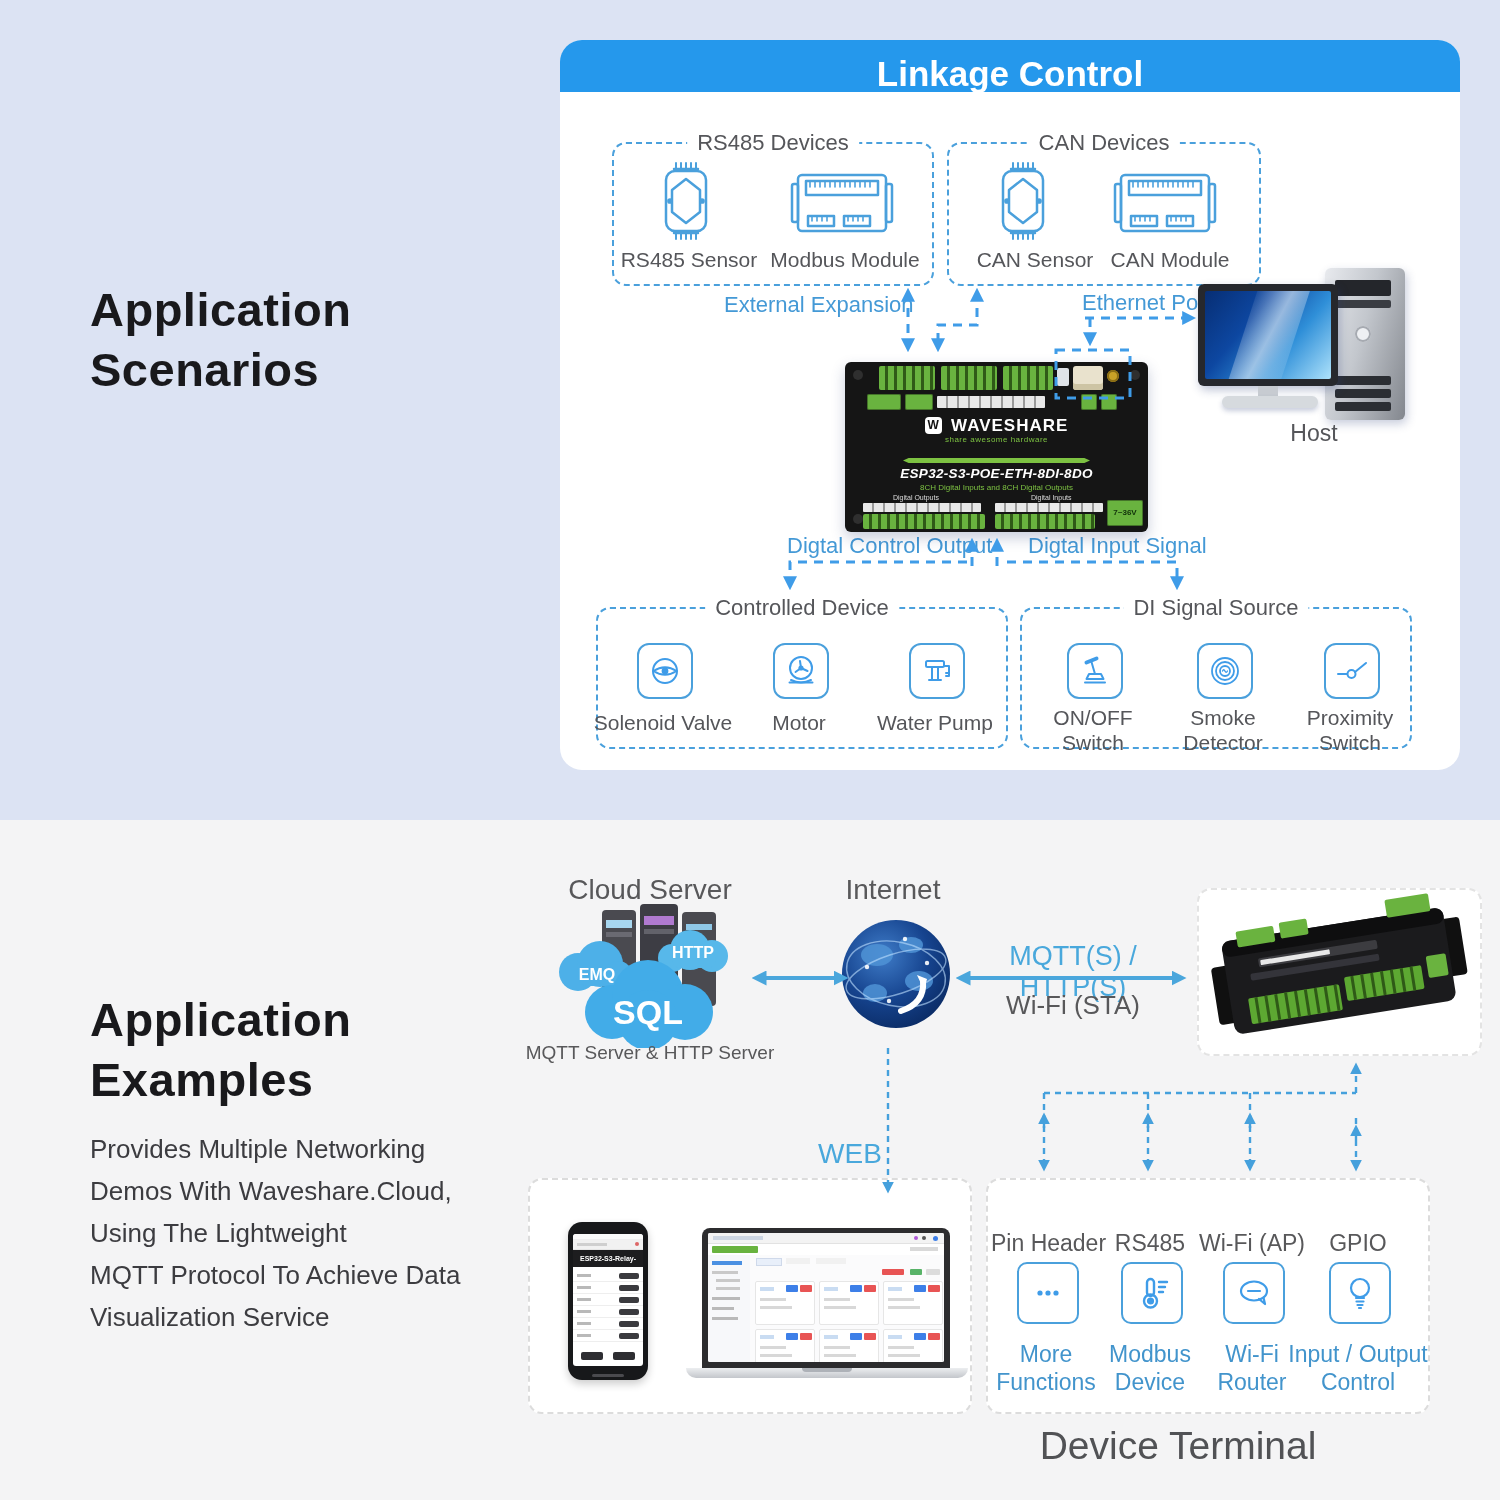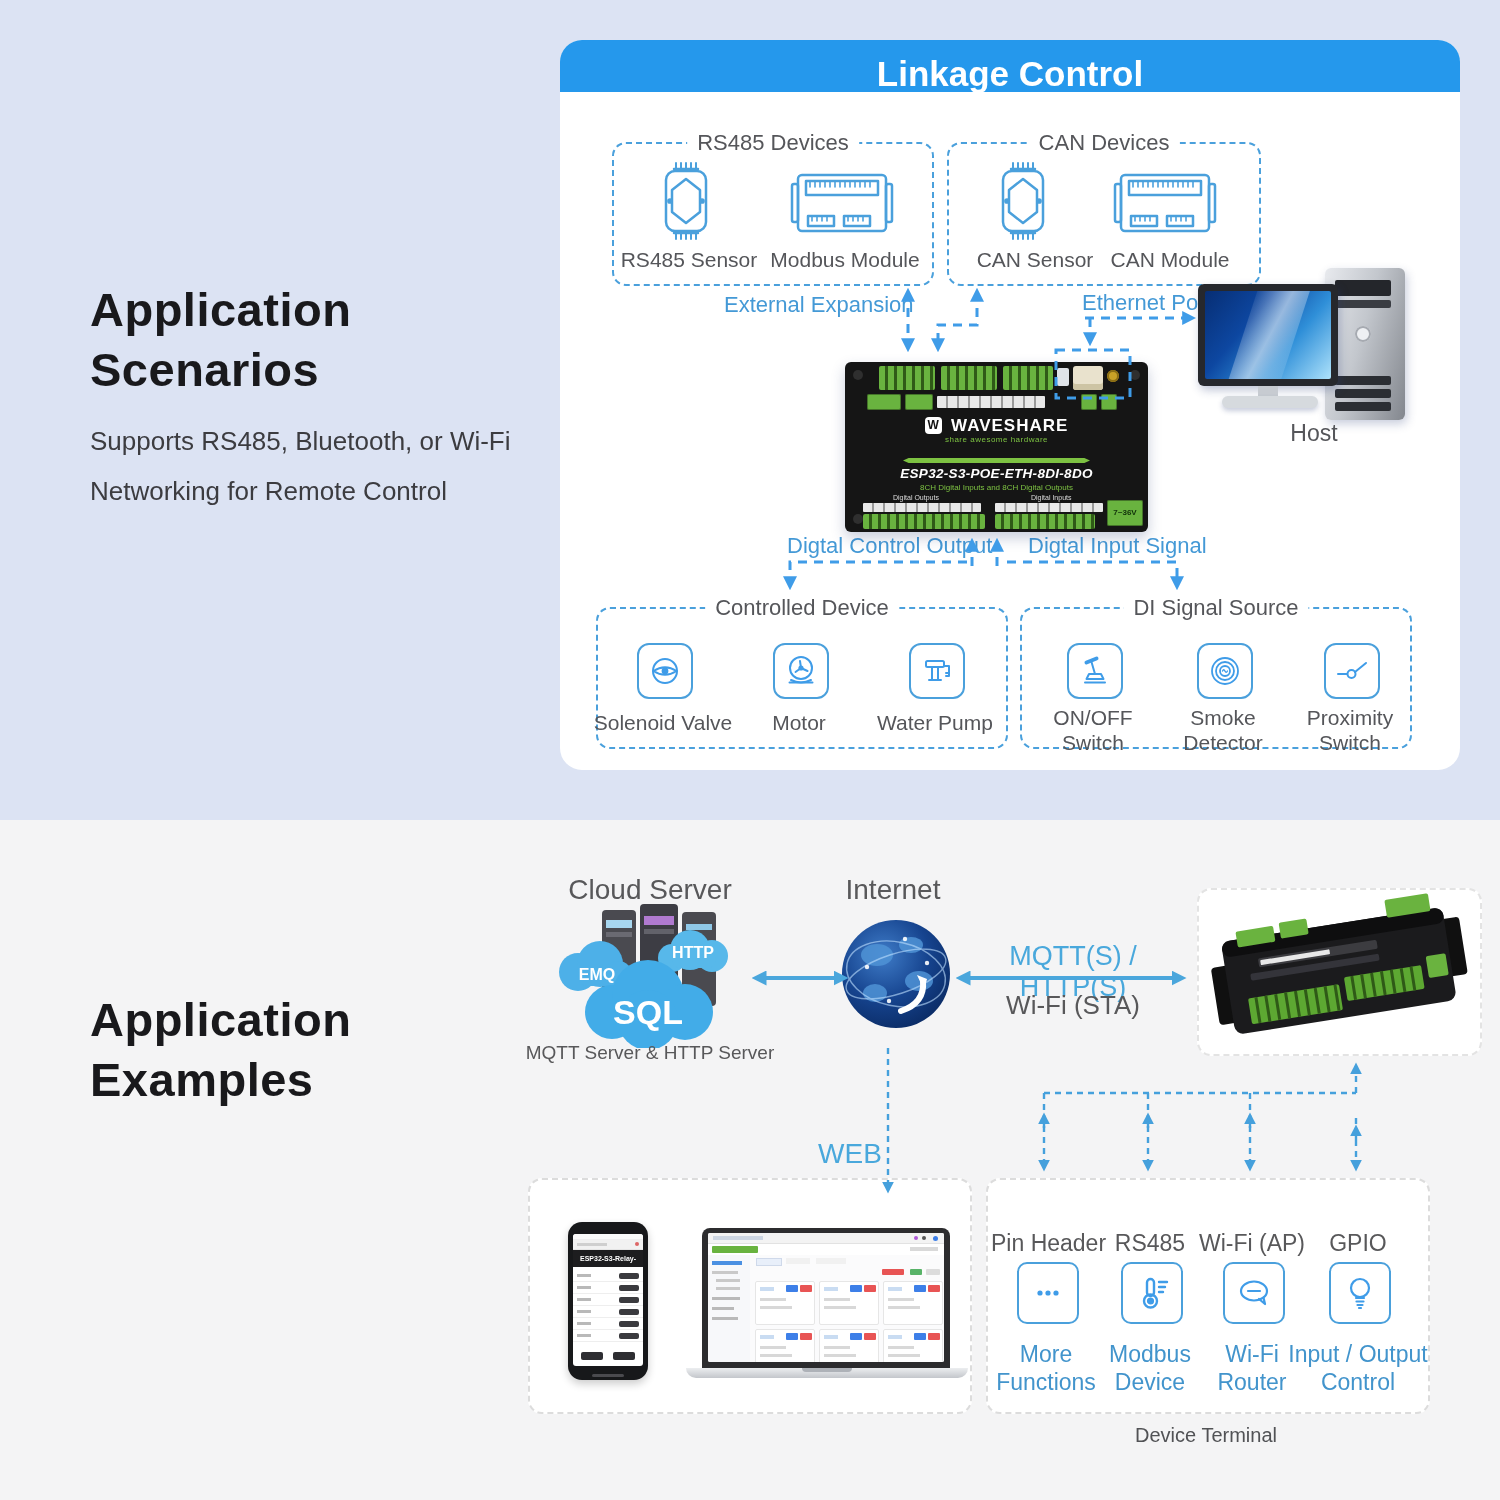--- a/index.html
+++ b/index.html
@@ -86,22 +86,20 @@
 </style>
 </head>
 <body>
 
 <div class="canvas">
 
   <div class="abs top-section"></div>
 
   <div class="abs big-heading pre" style="left:90px;top:280px;width:430px;">Application
 Scenarios</div>
-  <div class="abs body-para pre" style="left:90px;top:416px;width:460px;">Supports RS485, Bluetooth, or Wi-Fi
-Networking for Remote Control</div>
 
   <div class="abs card">
     <div class="abs card-header">Linkage Control</div>
 
     <div class="abs gbox" style="left:52px;top:102px;width:318px;height:140px;">
       <span class="gbox-label">RS485 Devices</span>
       <svg class="abs" style="left:44px;top:18px;" width="56" height="78" viewBox="0 0 56 78">
         <g fill="none" stroke="#4aa0dc" stroke-width="2.5" stroke-linejoin="round" stroke-linecap="round">
           <path d="M18 1v6 M23 1v6 M28 1v6 M33 1v6 M38 1v6" stroke-width="2"></path>
           <path d="M16 7h24"></path>
@@ -289,20 +287,25 @@
     <div class="abs item-label pre ctr" style="left:11px;top:96px;width:120px;line-height:25px;">ON/OFF
 Switch</div>
     <div class="abs item-label pre ctr" style="left:141px;top:96px;width:120px;line-height:25px;">Smoke
 Detector</div>
     <div class="abs item-label pre ctr" style="left:268px;top:96px;width:120px;line-height:25px;">Proximity
 Switch</div>
   </div>
 
   <div class="abs big-heading pre" style="left:90px;top:990px;width:430px;">Application
 Examples</div>
+  <div class="abs body-para pre" style="left:90px;top:1128px;width:470px;line-height:42px;">Provides Multiple Networking
+Demos With Waveshare.Cloud,
+Using The Lightweight
+MQTT Protocol To Achieve Data
+Visualization Service</div>
 
   <div class="abs proto-gray ctr" style="left:540px;top:874px;width:220px;font-size:28px;">Cloud Server</div>
   <svg class="abs" style="left:540px;top:898px;" width="225" height="150" viewBox="0 0 225 150">
     <g>
       <rect x="62" y="12" width="34" height="98" rx="4" fill="#4a4a50"></rect>
       <rect x="66" y="22" width="26" height="8" fill="#a7d6ef"></rect>
       <rect x="66" y="34" width="26" height="5" fill="#6a6a72"></rect>
       <rect x="100" y="6" width="38" height="106" rx="4" fill="#3d3d44"></rect>
       <rect x="104" y="18" width="30" height="9" fill="#b07ad0"></rect>
       <rect x="104" y="31" width="30" height="5" fill="#62626a"></rect>
@@ -560,21 +563,21 @@
 
     <div class="abs dt-role pre ctr" style="left:3px;top:160px;width:110px;">More
 Functions</div>
     <div class="abs dt-role pre ctr" style="left:107px;top:160px;width:110px;">Modbus
 Device</div>
     <div class="abs dt-role pre ctr" style="left:209px;top:160px;width:110px;">Wi-Fi
 Router</div>
     <div class="abs dt-role pre ctr" style="left:295px;top:160px;width:150px;">Input / Output
 Control</div>
   </div>
-  <div class="abs section-label ctr" style="left:986px;top:1424px;width:440px;font-weight:normal;font-size:20px;">Device Terminal</div>
+  <div class="abs section-label ctr" style="left:958px;top:1424px;width:440px;font-weight:normal;font-size:39px;">Device Terminal</div>
 
   <svg class="abs" style="left:0;top:0;pointer-events:none;" width="1500" height="1500" viewBox="0 0 1500 1500">
     <defs>
       <marker id="arr" viewBox="0 0 10 10" refX="7" refY="5" markerWidth="14" markerHeight="14" orient="auto-start-reverse" markerUnits="userSpaceOnUse">
         <path d="M0 0L10 5L0 10z" fill="#3f9ce8"></path>
       </marker>
       <marker id="arr2" viewBox="0 0 10 10" refX="7" refY="5" markerWidth="12" markerHeight="12" orient="auto-start-reverse" markerUnits="userSpaceOnUse">
         <path d="M0 0L10 5L0 10z" fill="#45a0dc"></path>
       </marker>
       <marker id="arrs" viewBox="0 0 10 10" refX="7" refY="5" markerWidth="15" markerHeight="15" orient="auto-start-reverse" markerUnits="userSpaceOnUse">

